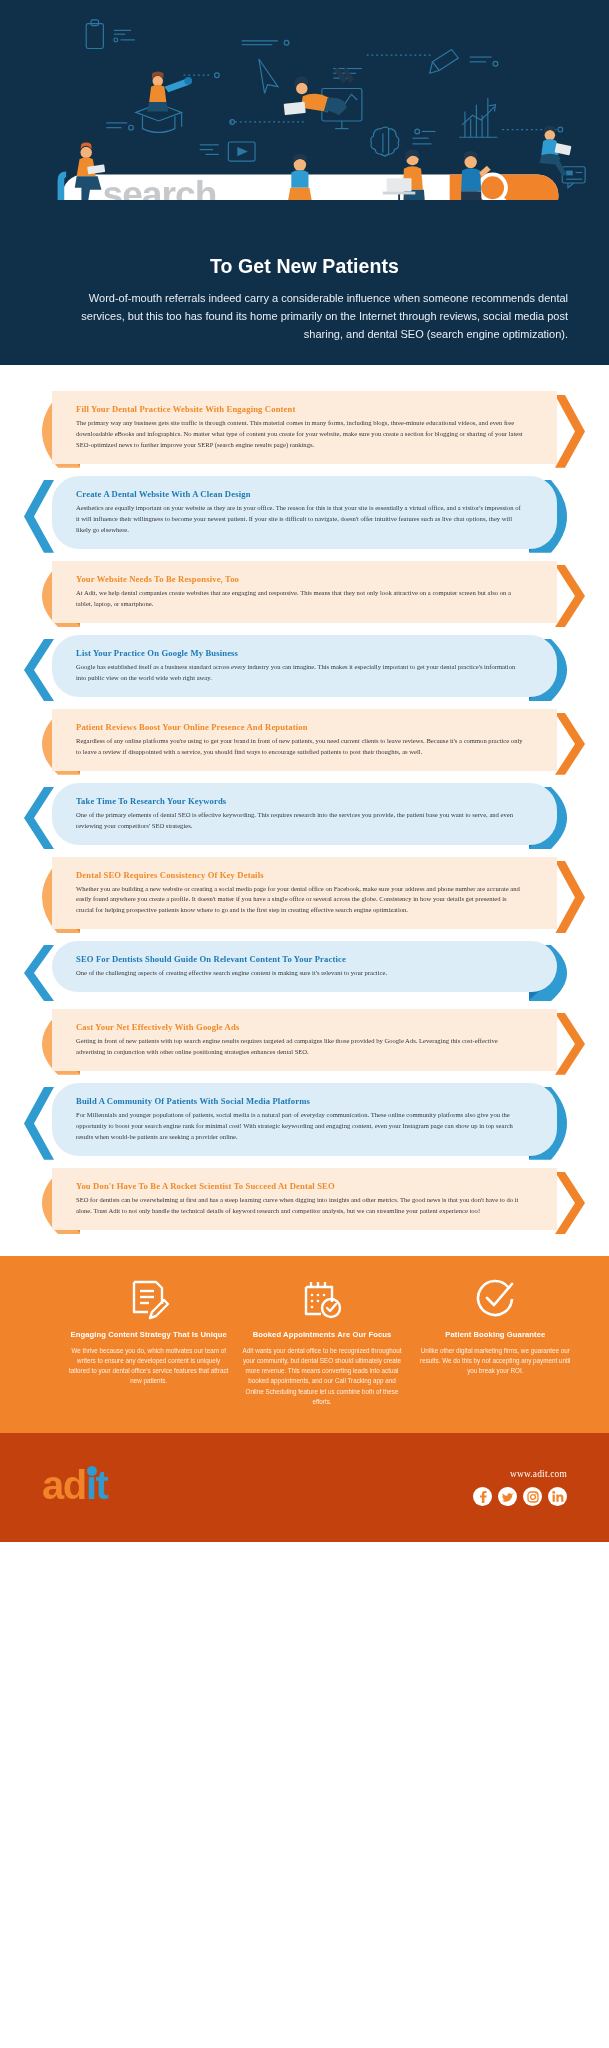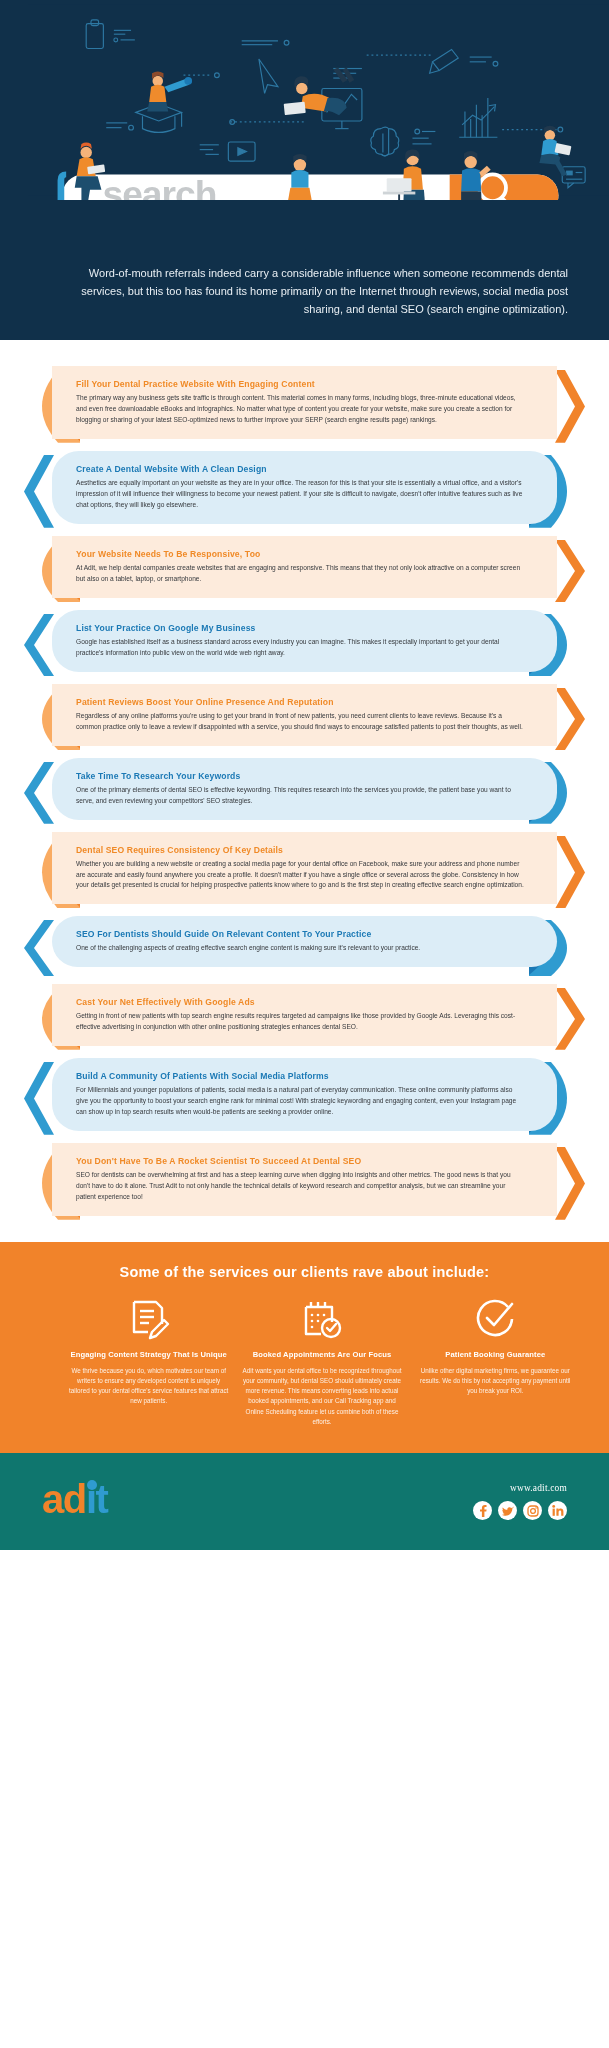--- a/index.html
+++ b/index.html
@@ -40,20 +40,21 @@
     font-size: 11px;
     line-height: 1.62;
     text-align: right;
     padding: 11px 41px 0 58px;
   }
 
   
   .cards {
     background: #ffffff;
     padding: 26px 0 14px 0;
+    font-family: Liberation Serif, serif;
   }
   .card {
     position: relative;
     margin: 0 auto 12px auto;
     width: 561px;
     min-height: 56px;
   }
   .card-body {
     position: relative;
     margin: 0 28px 0 28px;
@@ -126,22 +127,22 @@
     letter-spacing: .1px;
   }
   .service-desc {
     color: #fdf1e6;
     font-size: 6.3px;
     line-height: 1.62;
   }
 
   
   .footer {
-    background: #0f766e;
-    height: 97px;
+    background: #c2410c;
+    height: 109px;
     display: flex;
     align-items: center;
     justify-content: space-between;
     padding: 5px 42px;
   }
   .logo { display: block; }
   .footer-right { text-align: right; font-family: Liberation Serif, serif; }
   .footer-url {
     color: #ffffff;
     font-size: 9.4px;
@@ -312,20 +313,21 @@
         <path d="M541 135 q6 -7 12 -1 l0 -5 q-6 -4 -12 0z" fill="#20384d"></path>
         <path d="M540 143 q7 -4 14 0 l2 15 l-18 0z" fill="#2f9bd0"></path>
         <path d="M538 158 q12 -4 20 2 l-2 8 l-20 -2z" fill="#1d4e6e"></path>
         <path d="M552 166 l8 14 l5 -2 l-8 -14z" fill="#1d4e6e"></path>
         <rect x="554" y="145" width="16" height="10" rx="1" fill="#e6eaec" transform="rotate(12 554 145)"></rect>
       </g>
     </svg>
   </div>
 
   <div class="hero-title">
+    <div>To Get New Patients</div>
   </div>
   <div class="hero-sub">Word-of-mouth referrals indeed carry a considerable influence when someone recommends dental services, but this too has found its home primarily on the Internet through reviews, social media post sharing, and dental SEO (search engine optimization).</div>
 </div>
 
 <div class="cards">
 
   <div class="card orange">
     <div class="deco-left">
       <svg viewBox="0 0 56 100" preserveAspectRatio="none">
         <path d="M34 0 Q2 50 34 100 L56 100 L56 0 Z" fill="#f9ab62"></path>
@@ -519,21 +521,20 @@
     </div>
     <div class="card-body">
       <div class="card-title">You Don't Have To Be A Rocket Scientist To Succeed At Dental SEO</div>
       <div class="card-text">SEO for dentists can be overwhelming at first and has a steep learning curve when digging into insights and other metrics. The good news is that you don't have to do it alone. Trust Adit to not only handle the technical details of keyword research and competitor analysis, but we can streamline your patient experience too!</div>
     </div>
   </div>
 
 </div>
 
 <div class="services">
-  <div class="services-heading">Some of the services our clients rave about include:</div>
   <div class="services-grid">
 
     <div class="service">
       <div class="service-icon">
         <svg width="42" height="42" viewBox="0 0 42 42" fill="none" stroke="#ffffff" stroke-width="2.4">
           <path d="M6 4 h22 l6 6 v16" stroke-linejoin="round"></path>
           <path d="M6 4 v30 h14" stroke-linejoin="round"></path>
           <line x1="12" y1="13" x2="26" y2="13"></line>
           <line x1="12" y1="19" x2="26" y2="19"></line>
           <line x1="12" y1="25" x2="21" y2="25"></line>

